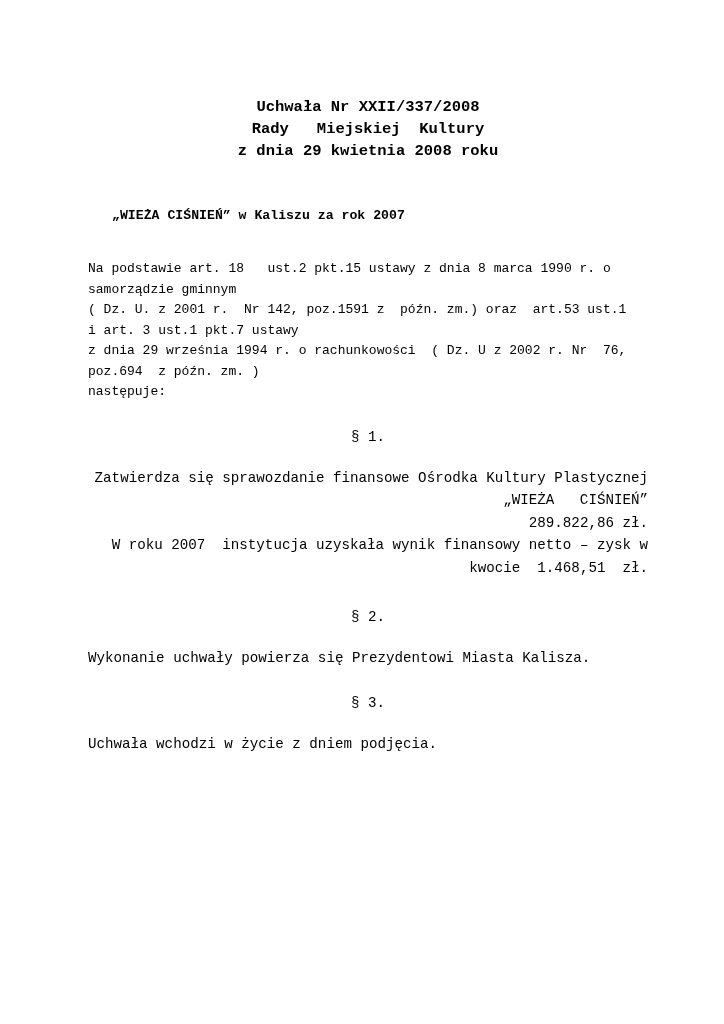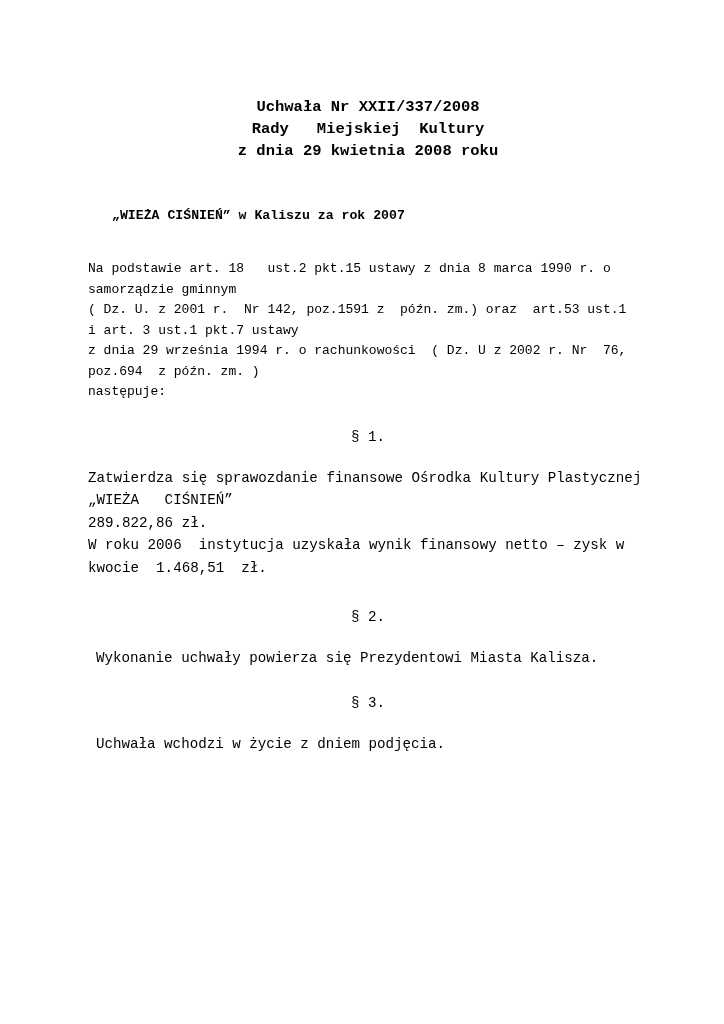--- a/index.html
+++ b/index.html
@@ -58,30 +58,30 @@
   }
   .para-marker {
     text-align: center;
     font-size: 14.2px;
     margin-top: 26px;
   }
   .body-block {
     margin-top: 22px;
     font-size: 14.2px;
     line-height: 1.58;
+    text-align: right;
   }
   .body-block .l {
     display: block;
     white-space: pre-wrap;
   }
   .single-line {
     margin-top: 22px;
     font-size: 14.2px;
     line-height: 1.58;
-    margin-left: 8px;
   }
   .spacer-sm { height: 4px; }
 </style>
 </head>
 <body>
 
 <div class="page">
   <div class="content">
 
     <div class="title-block">
@@ -99,21 +99,21 @@
       <span class="l">( Dz. U. z 2001 r.  Nr 142, poz.1591 z  późn. zm.) oraz  art.53 ust.1  i art. 3 ust.1 pkt.7 ustawy</span>
       <span class="l">z dnia 29 września 1994 r. o rachunkowości  ( Dz. U z 2002 r. Nr  76,  poz.694  z późn. zm. )</span>
       <span class="l">następuje:</span>
     </div>
 
     <div class="para-marker">§ 1.</div>
 
     <div class="body-block">
       <span class="l">Zatwierdza się sprawozdanie finansowe Ośrodka Kultury Plastycznej „WIEŻA   CIŚNIEŃ”</span>
       <span class="l">289.822,86 zł.</span>
-      <span class="l">W roku 2006  instytucja uzyskała wynik finansowy netto – zysk w kwocie  1.468,51  zł.</span>
+      <span class="l">W roku 2007  instytucja uzyskała wynik finansowy netto – zysk w kwocie  1.468,51  zł.</span>
     </div>
 
     <div class="spacer-sm"></div>
 
     <div class="para-marker">§ 2.</div>
 
     <div class="single-line">Wykonanie uchwały powierza się Prezydentowi Miasta Kalisza.</div>
 
     <div class="para-marker">§ 3.</div>
 

